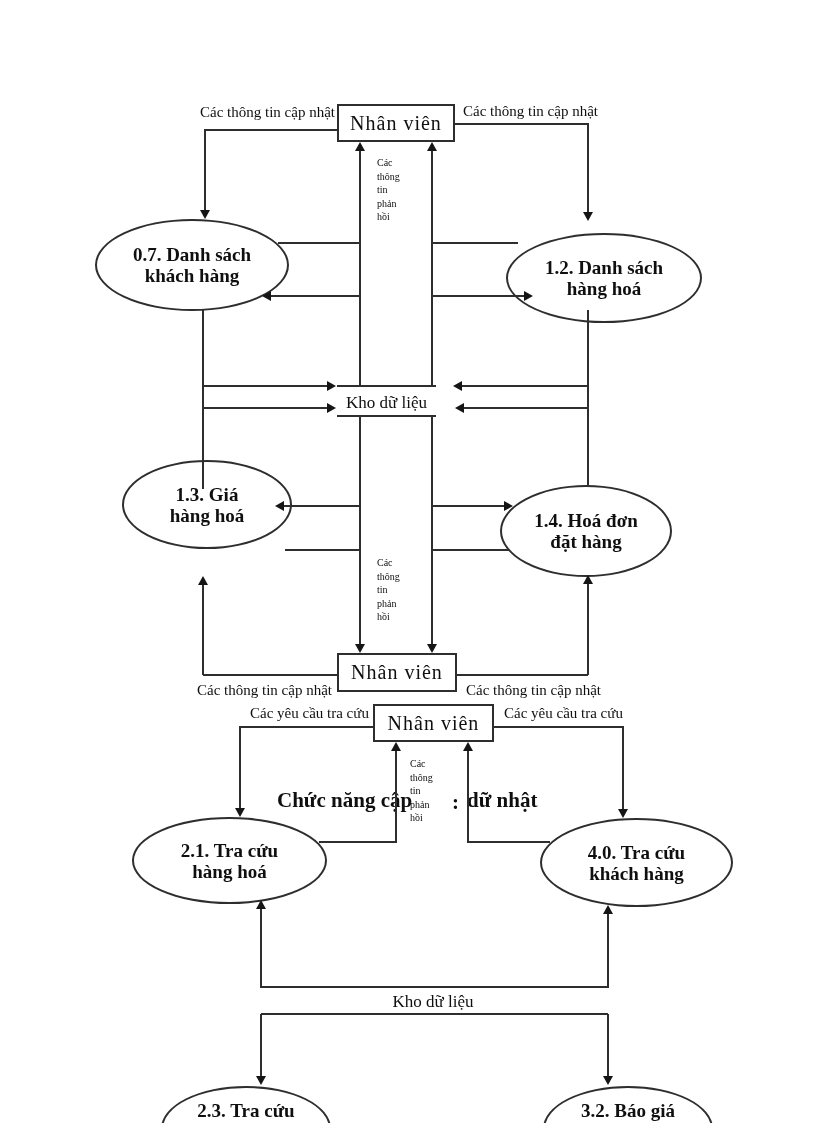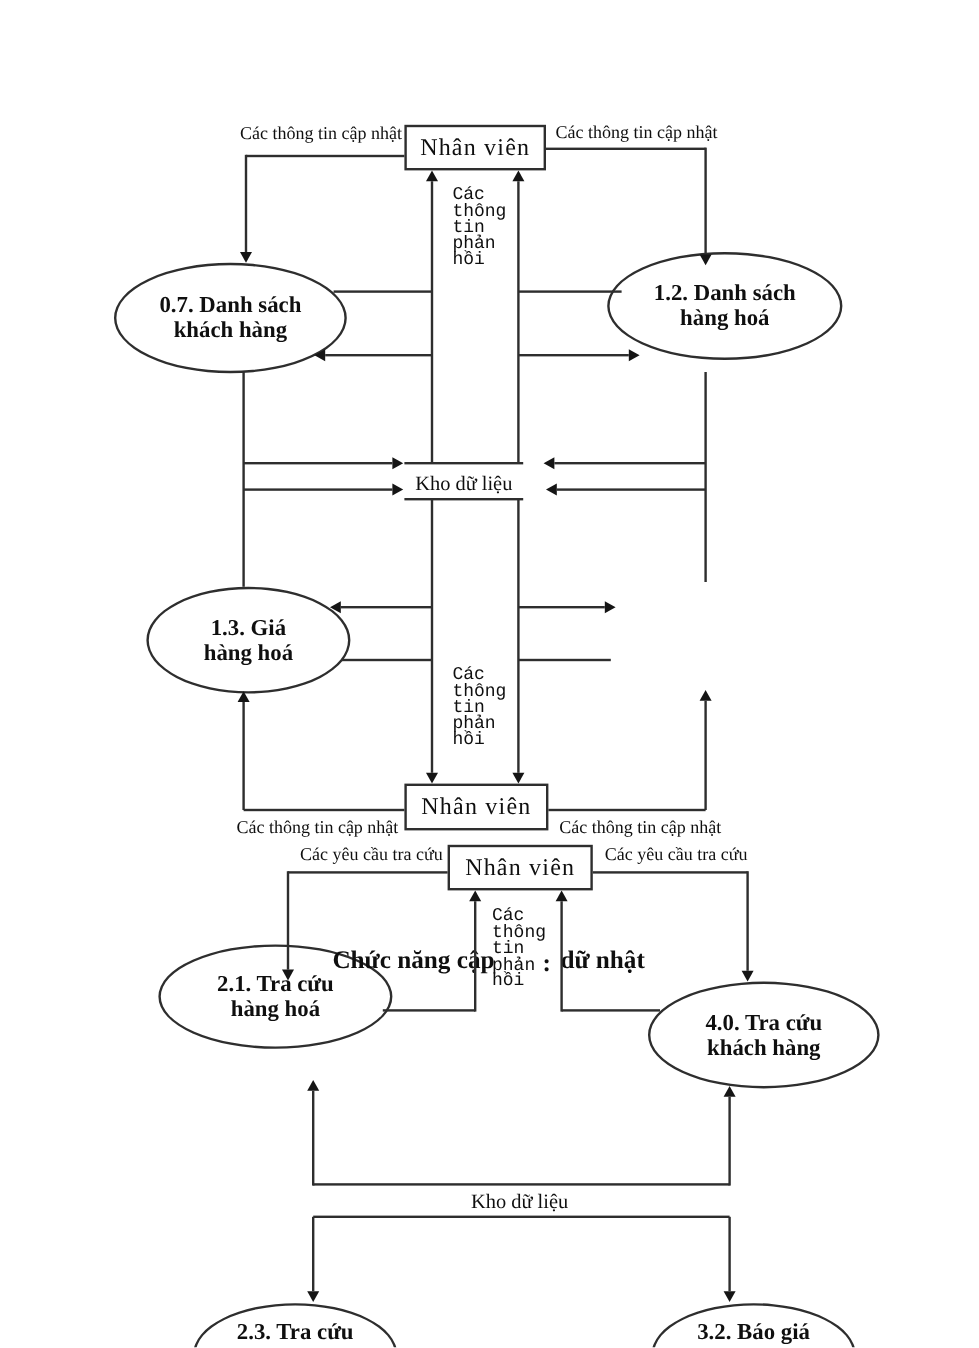--- a/index.html
+++ b/index.html
@@ -5,21 +5,21 @@
   html,body{margin:0;padding:0;background:#fff;}
   #canvas{position:relative;width:816px;height:1123px;background:#fff;overflow:hidden;
           font-family:"Liberation Serif", serif;color:#0f0f0f;}
   .ellipse{position:absolute;border:2px solid #2e2e2e;border-radius:50%;background:#fff;
            display:flex;flex-direction:column;align-items:center;justify-content:center;
            text-align:center;font-weight:bold;font-size:19px;line-height:21px;box-sizing:border-box;}
   .ellipse.clip{justify-content:flex-start;padding-top:12px;}
   .entity{position:absolute;border:2px solid #2e2e2e;background:#fff;box-sizing:border-box;
           display:flex;align-items:center;justify-content:center;font-size:20px;letter-spacing:1px;}
   .lbl{position:absolute;font-size:15px;white-space:nowrap;}
-  .stack{position:absolute;font-size:15px;line-height:13.5px;font-family:Liberation Mono, monospace;}
+  .stack{position:absolute;font-size:10px;line-height:13.5px;}
   .storetext{position:absolute;font-size:17px;text-align:center;}
   .titlepart{position:absolute;font-size:21px;font-weight:bold;white-space:nowrap;}
   .hl{position:absolute;height:2px;background:#2e2e2e;}
   .vl{position:absolute;width:2px;background:#2e2e2e;}
   .ar{position:absolute;width:0;height:0;border-style:solid;}
   .ar-up{border-width:0 5px 9px 5px;border-color:transparent transparent #151515 transparent;}
   .ar-down{border-width:9px 5px 0 5px;border-color:#151515 transparent transparent transparent;}
   .ar-left{border-width:5px 9px 5px 0;border-color:transparent #151515 transparent transparent;}
   .ar-right{border-width:5px 0 5px 9px;border-color:transparent transparent transparent #151515;}
 </style>
@@ -35,29 +35,33 @@
     <span>Nhân viên</span>
   </div>
   <div class="entity" style="left:373px;top:704px;width:121px;height:38px;">
     <span>Nhân viên</span>
   </div>
 
   <div class="ellipse" style="left:95px;top:219px;width:194px;height:92px;">
     <div>0.7. Danh sách</div>
     <div>khách hàng</div>
   </div>
-  <div class="ellipse" style="left:506px;top:210px;width:196px;height:90px;text-align:right;">
+  <div class="ellipse" style="left:506px;top:233px;width:196px;height:90px;text-align:right;">
     <div>1.2. Danh sách</div>
     <div>hàng hoá</div>
   </div>
-  <div class="ellipse" style="left:122px;top:489px;width:170px;height:89px;">
+  <div class="ellipse" style="left:122px;top:460px;width:170px;height:89px;">
     <div>1.3. Giá</div>
     <div>hàng hoá</div>
   </div>
-  <div class="ellipse" style="left:132px;top:787px;width:195px;height:87px;">
+  <div class="ellipse" style="left:500px;top:485px;width:172px;height:92px;">
+    <div>1.4. Hoá đơn</div>
+    <div>đặt hàng</div>
+  </div>
+  <div class="ellipse" style="left:132px;top:817px;width:195px;height:87px;">
     <div>2.1. Tra cứu</div>
     <div>hàng hoá</div>
   </div>
   <div class="ellipse" style="left:540px;top:818px;width:193px;height:89px;">
     <div>4.0. Tra cứu</div>
     <div>khách hàng</div>
   </div>
   <div class="ellipse clip" style="left:161px;top:1086px;width:170px;height:85px;">
     <div>2.3. Tra cứu</div>
   </div>

